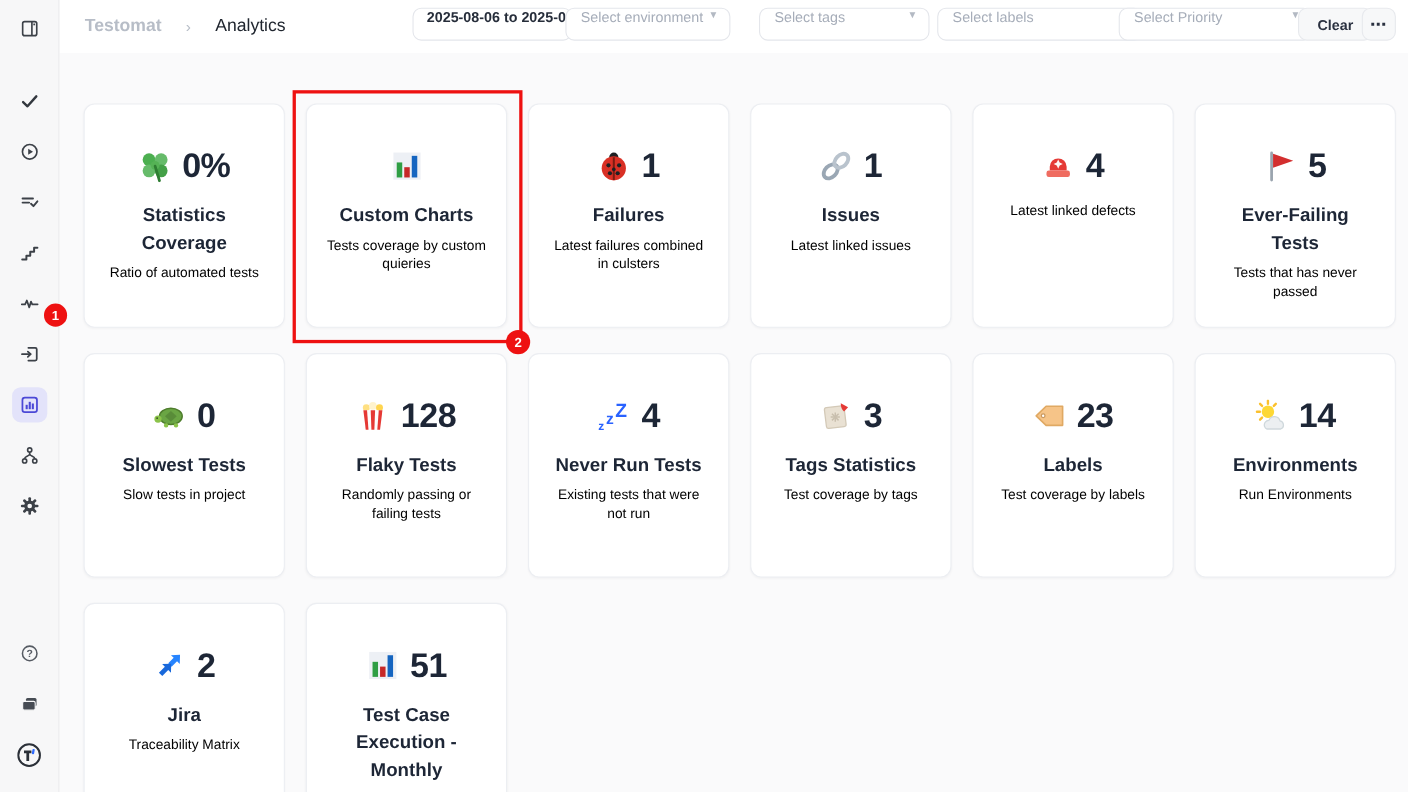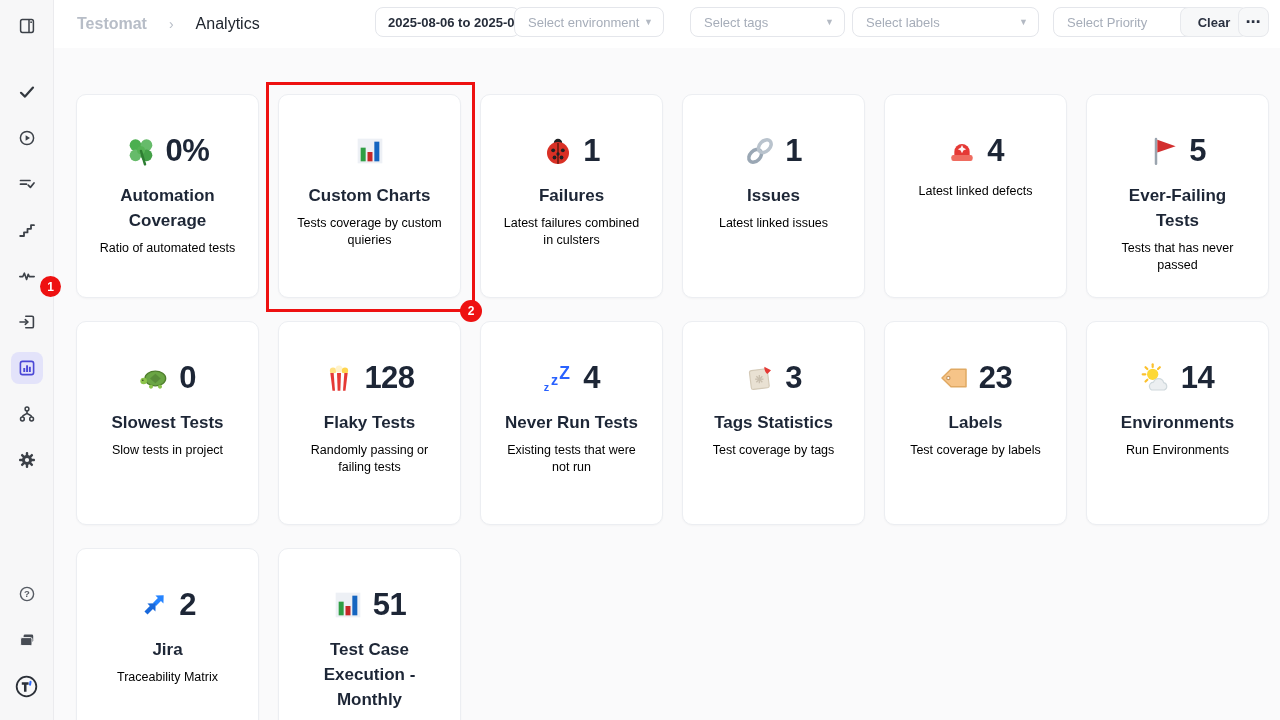--- a/index.html
+++ b/index.html
@@ -19,21 +19,21 @@
   .sb-bottom .sb-item + .sb-item { margin-top:14px; }
 
   
   .header { position:absolute; left:54px; top:0; right:0; height:48px; background:#fff; z-index:1; }
   .breadcrumb { position:absolute; left:23px; top:0; height:48px; display:flex; align-items:center;
     gap:22px; font-size:16px; }
   .bc-project { color:#b7bdc7; font-weight:600; cursor:pointer; }
   .bc-sep { color:#b7bdc7; font-size:14px; }
   .bc-page { color:#20262f; font-weight:400; }
   .ctrl { position:absolute; top:7px; height:30px; border:1px solid #e4e6eb; border-radius:8px;
-    background:#fff; display:flex; align-items:center; font-size:13px; overflow:hidden; cursor:pointer; }
+    background:#fff; display:flex; align-items:flex-start; font-size:13px; overflow:hidden; cursor:pointer; }
   .ctrl .ph { color:#a6adb9; padding-left:13px; white-space:nowrap; }
   .ctrl .caret { margin-left:auto; padding-right:10px; color:#b3b9c3; font-size:9px; }
   .ctrl.date { font-weight:600; color:#262d3a; }
   .ctrl.date .val { padding-left:12px; white-space:nowrap; color:#262d3a; }
   .btn { position:absolute; top:7px; height:30px; background:#f7f8f9; border:1px solid #e7e9ed;
     border-radius:8px; display:flex; align-items:center; justify-content:center;
     font-size:13px; font-weight:600; color:#2a3140; cursor:pointer; }
 
   
   .content { position:absolute; left:54px; top:48px; right:0; bottom:0; background:#fafafb; }
@@ -308,38 +308,38 @@
     <span class="caret">▼</span>
   </div>
   <div class="ctrl" style="left:636px;width:155px;">
     <span class="ph">Select tags</span>
     <span class="caret">▼</span>
   </div>
   <div class="ctrl" style="left:798px;width:187px;">
     <span class="ph">Select labels</span>
     <span class="caret">▼</span>
   </div>
-  <div class="ctrl" style="left:963px;width:176px;margin-left:36px;">
+  <div class="ctrl" style="left:963px;width:176px;">
     <span class="ph">Select Priority</span>
     <span class="caret">▼</span>
   </div>
   <div class="btn" style="left:1126px;width:68px;">Clear</div>
   <div class="btn" style="left:1184px;width:31px;font-size:15px;letter-spacing:1px;">⋯</div>
 </header>
 
 <main class="content">
   <div class="grid" id="grid">
   <div class="card">
     <div class="stat-row">
       <svg class="ic" width="30" height="30">
             <use href="#e-clover"></use>
           </svg>
       <span class="stat-num">0%</span>
     </div>
-    <div class="card-title">Automation Coverage</div>
+    <div class="card-title">Statistics Coverage</div>
     <div class="card-sub">Ratio of automated tests</div>
   </div>
 
   <div class="card">
     <div class="stat-row">
       <svg class="ic" width="30" height="30">
             <use href="#e-barchart"></use>
           </svg>
 
     </div>

